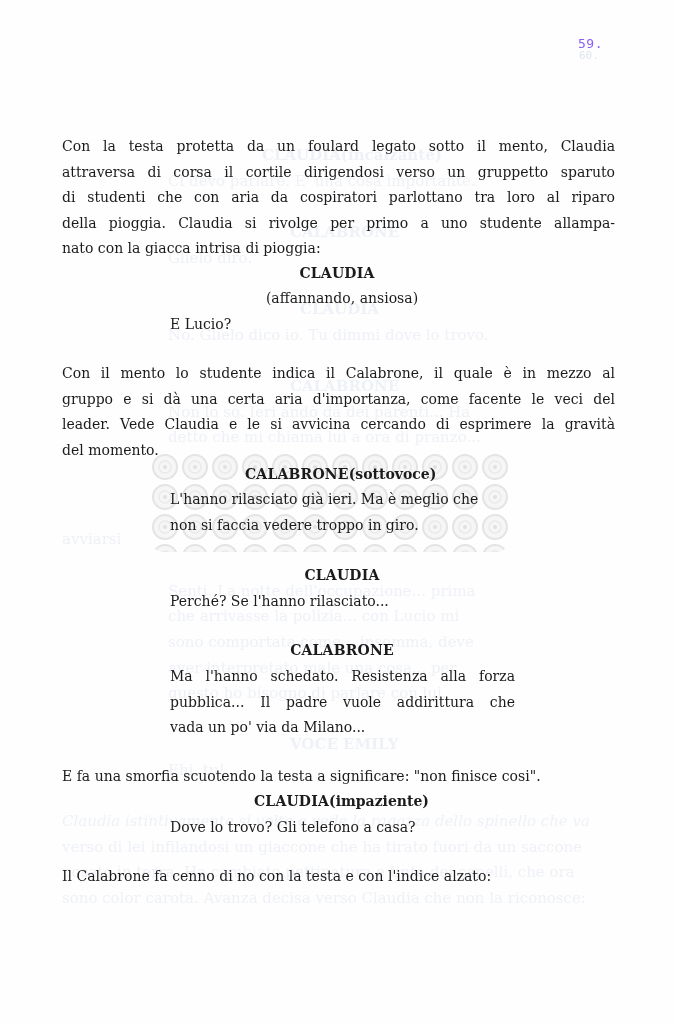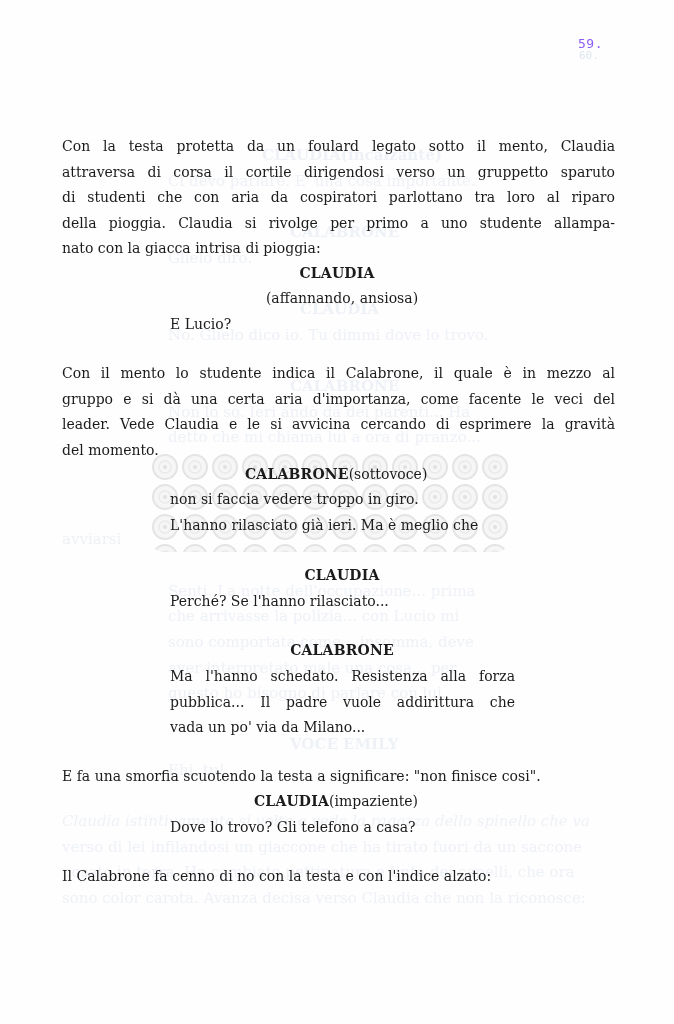--- a/index.html
+++ b/index.html
@@ -54,21 +54,21 @@
   .justify {
     white-space: normal;
     text-align: justify;
     text-align-last: left;
   }
   .speaker {
     font-weight: bold;
     letter-spacing: 0.2px;
   }
   .paren {
-    font-weight: normal;
+    font-weight: bold;
   }
 
   .watermark {
     position: absolute;
     left: 150px;
     top: 452px;
     width: 360px;
     height: 100px;
     pointer-events: none;
     opacity: 0.9;
@@ -131,22 +131,22 @@
   <div style="text-align-last:justify;">Con il mento lo studente indica il Calabrone, il quale è in mezzo al</div>
   <div style="text-align-last:justify;">gruppo e si dà una certa aria d'importanza, come facente le veci del</div>
   <div style="text-align-last:justify;">leader. Vede Claudia e le si avvicina cercando di esprimere la gravità</div>
   <div>del momento.</div>
 </div>
 
 <div class="text" style="left:245px;top:462px;">
   <span class="speaker">CALABRONE</span><span class="paren">(sottovoce)</span>
 </div>
 <div class="text" style="left:170px;top:487px;width:345px;">
+  <div>L'hanno rilasciato già ieri. Ma è meglio che</div>
   <div>non si faccia vedere troppo in giro.</div>
-  <div>L'hanno rilasciato già ieri. Ma è meglio che</div>
 </div>
 
 <div class="text speaker" style="left:0;width:684px;top:563px;text-align:center;">CLAUDIA</div>
 <div class="text" style="left:170px;top:589px;">Perché? Se l'hanno rilasciato...</div>
 
 <div class="text speaker" style="left:0;width:684px;top:638px;text-align:center;">CALABRONE</div>
 <div class="text justify" style="left:170px;top:664px;width:345px;">
   <div style="text-align-last:justify;">Ma l'hanno schedato. Resistenza alla forza</div>
   <div style="text-align-last:justify;">pubblica... Il padre vuole addirittura che</div>
   <div>vada un po' via da Milano...</div>

